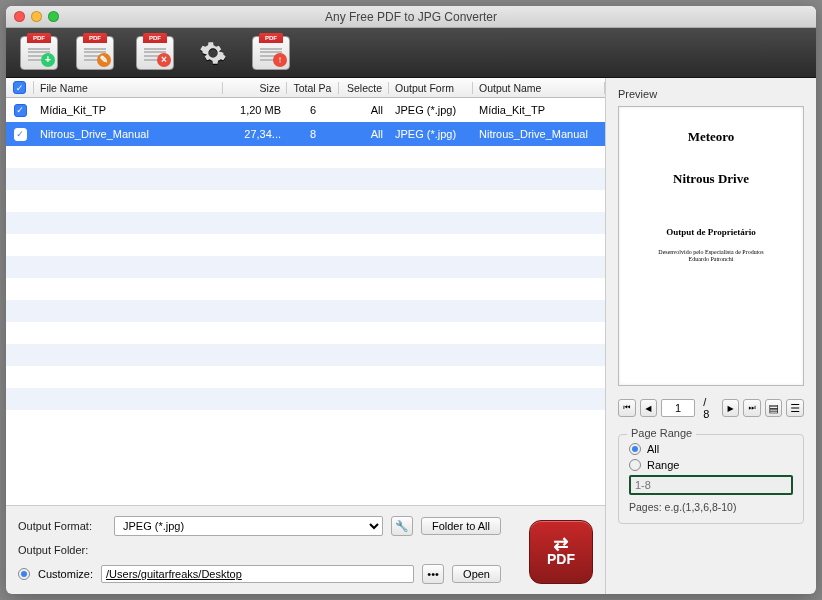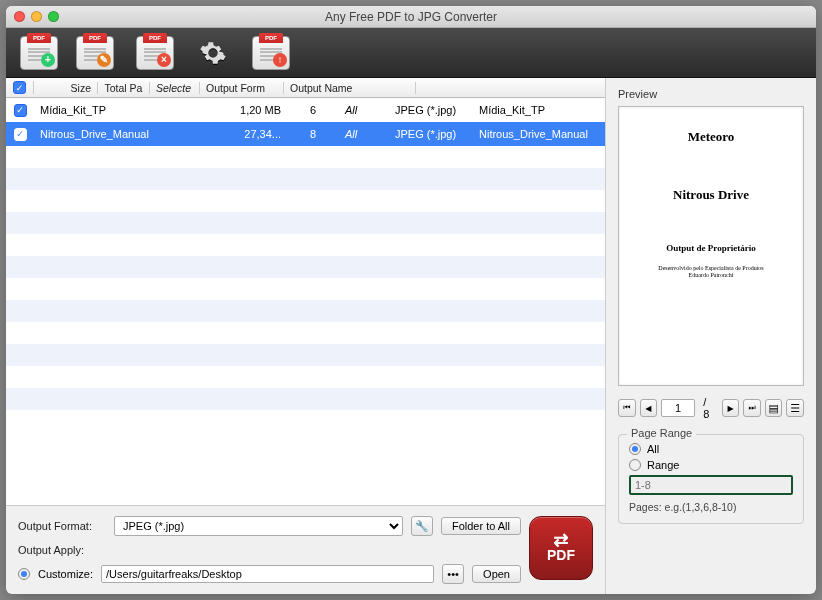--- a/index.html
+++ b/index.html
@@ -19,42 +19,42 @@
 .tb-badge { position:absolute; bottom:2px; right:2px; width:14px; height:14px; border-radius:50%; display:flex; align-items:center; justify-content:center; color:#fff; font-size:10px; font-weight:bold; }
 .badge-add { background:#2ecc71; } .badge-edit{ background:#e67e22; } .badge-del{ background:#e74c3c; } .badge-up{ background:#e74c3c; }
 .gear-btn { width: 34px; height: 34px; display:flex; align-items:center; justify-content:center; cursor:pointer; }
 .gear-btn svg { filter: drop-shadow(0 1px 0 #000); }
 .dd-arrow { width:14px; height:34px; display:flex; align-items:center; justify-content:center; color:#3b82f6; font-size:9px; margin-left:-18px; cursor:pointer;}
 .body { flex: 1; display: flex; }
 .left { flex: 1; display:flex; flex-direction:column; border-right:1px solid #ccc; min-width: 0; }
 .table { flex:1; background:#fff; overflow:hidden; }
 .thead { display:flex; background: linear-gradient(#fdfdfd,#ececec); border-bottom:1px solid #bbb; height:20px; align-items:center; }
 .th { border-right:1px solid #ccc; padding:0 6px; font-size:10.5px; color:#222; overflow:hidden; white-space:nowrap; text-overflow:ellipsis; }
-.c-check{width:28px; text-align:center;} .c-name{flex:1;} .c-size{width:64px;text-align:right;} .c-total{width:52px;text-align:center;} .c-sel{width:50px;text-align:left;font-style:italic;} .c-fmt{width:84px;} .c-out{width:132px;}
+.c-check{width:28px; text-align:center;} .c-name{flex:1;} .c-size{width:64px;text-align:right;} .c-total{width:52px;text-align:center;} .c-sel{width:50px;text-align:right;} .c-fmt{width:84px;} .c-out{width:132px;}
 .tbody .tr { display:flex; height:24px; align-items:center; }
 .tbody .tr:nth-child(odd){ background:#fff; } .tbody .tr:nth-child(even){ background:#eef3fb; }
 .tbody .tr.selected { background:#3b82f6; color:#fff; }
 .tbody .tr.empty { height:22px; }
 .td { padding:0 6px; font-size:11px; overflow:hidden; white-space:nowrap; text-overflow:ellipsis; }
 .chk { width:13px; height:13px; border-radius:3px; background:#3b82f6; border:1px solid #2563eb; display:inline-flex; align-items:center; justify-content:center; color:#fff; font-size:9px; }
 .chk.white { background:#fff; color:#3b82f6; border-color:#fff; }
-.bottom { padding:10px 12px; border-top:1px solid #ccc; display:flex; gap:8px; align-items:flex-start; }
+.bottom { padding:10px 12px; border-top:1px solid #ccc; display:flex; gap:28px; align-items:flex-end; }
 .form-col { flex:1; display:flex; flex-direction:column; gap:8px; }
 .form-row { display:flex; align-items:center; gap:8px; }
 .lbl { font-size:11px; color:#222; min-width:88px; }
 select, input[type=text] { font-size:11px; padding:2px 4px; border:1px solid #aaa; border-radius:2px; background:#fff; }
 .btn { font-size:11px; padding:2px 10px; border:1px solid #aaa; border-radius:3px; background:linear-gradient(#fdfdfd,#e6e6e6); cursor:pointer; }
 .sq-btn { width:22px; height:20px; padding:0; display:flex; align-items:center; justify-content:center; }
 .big-pdf { width:64px; height:64px; background:linear-gradient(#c62828,#8b1a1a); border-radius:12px; border:1px solid #6b1010; display:flex; flex-direction:column; align-items:center; justify-content:center; color:#fff; font-weight:bold; cursor:pointer; box-shadow: inset 0 1px 0 rgba(255,255,255,0.3); }
 .big-pdf .arrows { font-size:18px; line-height:14px; }
 .right { width:210px; padding:10px 12px; display:flex; flex-direction:column; }
 .right-title { font-size:11px; color:#333; margin-bottom:6px; }
 .preview-box { border:1px solid #bbb; background:#fff; height:280px; padding:22px 12px; display:flex; flex-direction:column; align-items:center; box-shadow:inset 0 0 3px rgba(0,0,0,0.1); }
 .preview-t1 { font-family: "Times New Roman",serif; font-weight:bold; font-size:13px; }
-.preview-t2 { font-family: "Times New Roman",serif; font-weight:bold; font-size:13px; margin-top:42px;}
+.preview-t2 { font-family: "Times New Roman",serif; font-weight:bold; font-size:13px; margin-top:26px;}
 .preview-t3 { font-family: "Times New Roman",serif; font-weight:bold; font-size:9px; margin-top:40px;}
 .preview-t4 { font-family: "Times New Roman",serif; font-size:6px; margin-top:12px; text-align:center; line-height:1.2;}
 .pager { display:flex; align-items:center; gap:4px; margin-top:10px; justify-content:center; }
 .pg-btn { width:20px; height:18px; border:1px solid #aaa; background:linear-gradient(#fcfcfc,#e6e6e6); border-radius:3px; font-size:8px; display:flex; align-items:center; justify-content:center; cursor:pointer; }
 .pg-input { width:34px; height:18px; text-align:center; }
 .pg-total { font-size:11px; margin: 0 4px;}
 .fieldset { border:1px solid #ccc; border-radius:4px; margin-top:14px; padding:8px 10px 10px; position:relative; }
 .fieldset .legend { position:absolute; top:-8px; left:8px; background:#f0f0f0; padding:0 4px; font-size:11px; color:#444; }
 .radio-row{ display:flex; align-items:center; gap:6px; margin-bottom:4px; font-size:11px;}
 .radio { width:12px; height:12px; border-radius:50%; border:1px solid #888; display:inline-flex; align-items:center; justify-content:center; }
@@ -104,20 +104,21 @@
       <div class="tb-lines"></div>
       <div class="tb-badge badge-up">↑</div>
     </div>
   </div>
 
   <div class="body">
     <div class="left">
       <div class="table">
         <div class="thead">
           <div class="th c-check"><span class="chk">✓</span></div>
+          <div class="th c-name">File Name</div>
           <div class="th c-size">Size</div>
           <div class="th c-total">Total Pa</div>
           <div class="th c-sel">Selecte</div>
           <div class="th c-fmt">Output Form</div>
           <div class="th c-out">Output Name</div>
         </div>
         <div class="tbody" id="tbody">
             <div class="tr">
               <div class="td c-check"><span class="chk ">✓</span></div>
     <div class="td c-name">Mídia_Kit_TP</div>
@@ -157,26 +158,26 @@
             <div class="lbl">Output Format:</div>
             <select style="flex:1;">
               <option>JPEG (*.jpg)</option>
             </select>
             <button class="btn sq-btn">
                 <span>🔧</span>
               </button>
             <button class="btn">Folder to All</button>
           </div>
           <div class="form-row">
-            <div class="lbl">Output Apply:</div>
+            <div class="lbl">Output Folder:</div>
           </div>
           <div class="form-row">
             <span class="radio on"></span>
             <span style="font-size:11px;">Customize:</span>
-            <input type="text" style="flex: 1 1 0%;" value="/Users/guitarfreaks/Desktop">
+            <input type="text" style="flex: 1 1 0%; text-decoration: underline;" value="/Users/guitarfreaks/Desktop">
             <button class="btn sq-btn">•••</button>
             <button class="btn">Open</button>
           </div>
         </div>
         <div class="big-pdf">
           <div class="arrows">⇄</div>
           <div style="font-size:14px;">PDF</div>
         </div>
       </div>
     </div>

